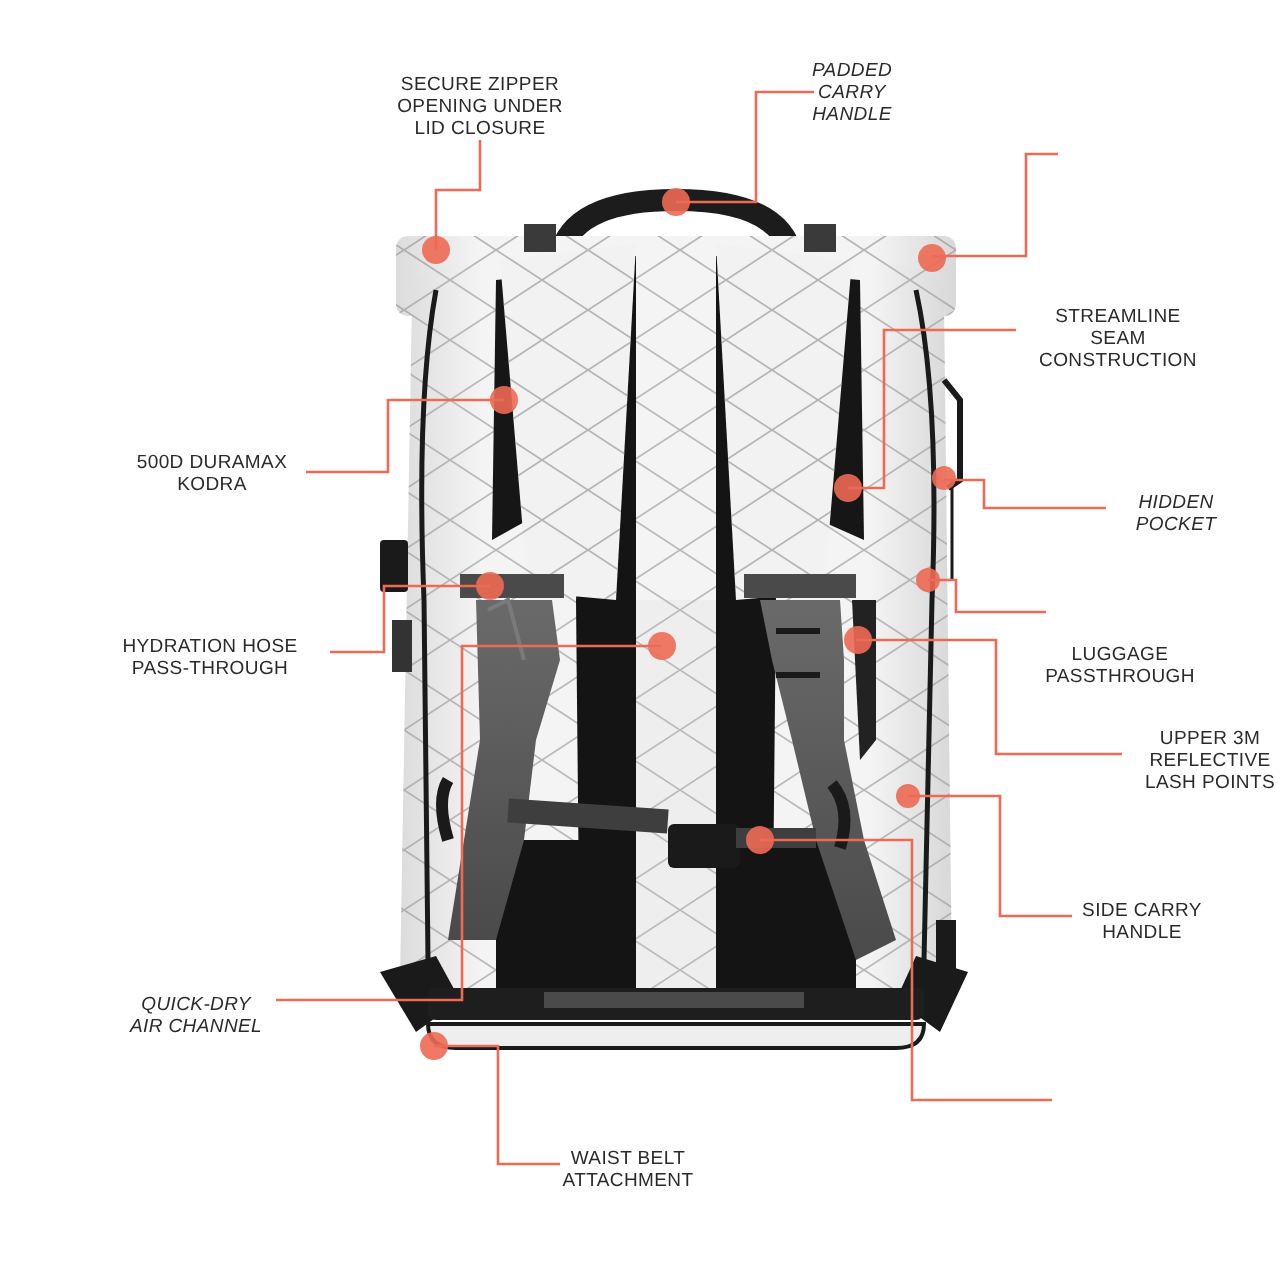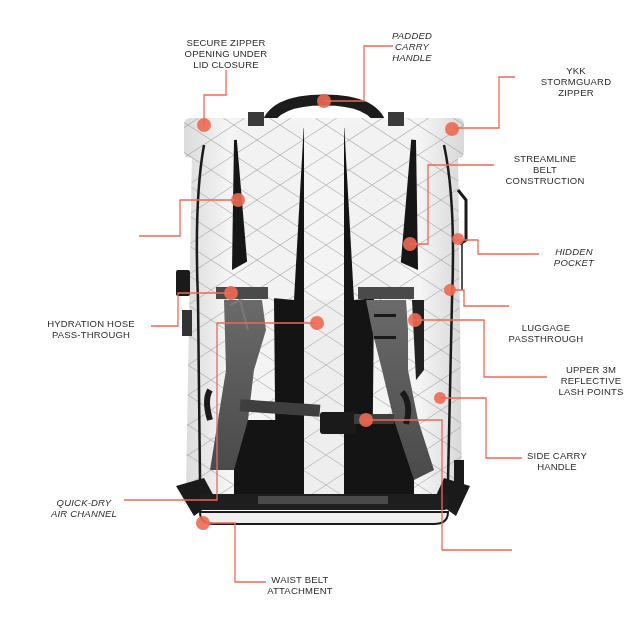--- a/index.html
+++ b/index.html
@@ -1,17 +1,17 @@
 <!DOCTYPE html>
 <html><head>
 <meta charset="utf-8">
 <style>
   html, body { margin:0; padding:0; background:#ffffff; }
   body { width:640px; height:640px; position:relative; overflow:hidden; font-family:"Liberation Sans", sans-serif; }
-  .canvas { position:absolute; left:4px; top:0; width:604px; height:640px;border-radius:29px; }
+  .canvas { position:absolute; left:18px; top:0; width:604px; height:640px;border-radius:29px; }
   .label {
     position:absolute; font-size:9.5px; line-height:11px; color:#2a2a2a;
     text-align:center; letter-spacing:0.2px; white-space:pre-line; font-weight:400;
   }
   svg { position:absolute; left:0; top:0; }
 </style>
 </head>
 <body>
 
 <div class="canvas">
@@ -138,26 +138,25 @@
       <circle cx="199" cy="523" r="7"></circle>
     </g>
   </svg>
 
   <div class="label" style="left:170px;top:37px;width:104px;">SECURE ZIPPER
 OPENING UNDER
 LID CLOSURE</div>
   <div class="label" style="left:380px;top:30px;width:56px;font-style:italic;">PADDED
 CARRY
 HANDLE</div>
-  <div class="label" style="left:532px;top:65px;width:80px;">YKK
-STORMGUARD
-ZIPPER</div>
   <div class="label" style="left:496px;top:153px;width:90px;">STREAMLINE
-BELT
+SEAM
 CONSTRUCTION</div>
+  <div class="label" style="left:40px;top:226px;width:96px;">500D DURAMAX
+KODRA</div>
   <div class="label" style="left:538px;top:246px;width:64px;font-style:italic;">HIDDEN
 POCKET</div>
   <div class="label" style="left:500px;top:298px;width:84px;margin-top:24px;">LUGGAGE
 PASSTHROUGH</div>
   <div class="label" style="left:30px;top:318px;width:114px;">HYDRATION HOSE
 PASS-THROUGH</div>
   <div class="label" style="left:548px;top:364px;width:78px;">UPPER 3M
 REFLECTIVE
 LASH POINTS</div>
   <div class="label" style="left:518px;top:450px;width:70px;">SIDE CARRY

